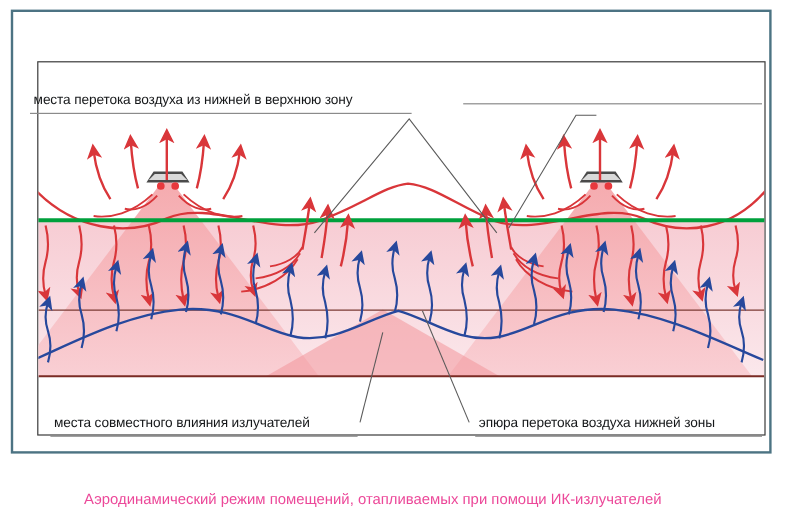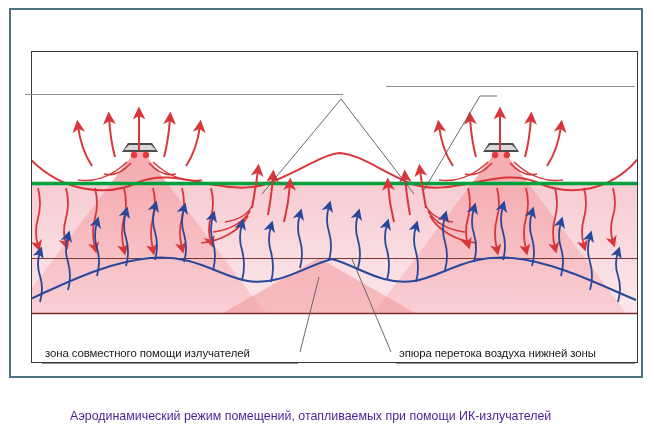--- a/index.html
+++ b/index.html
@@ -40,21 +40,21 @@
     margin-top:40px;
   }
   .caption-badge span{
     display:block;color:#ffffff;font-weight:bold;
     font-size:13px;line-height:25px;text-align:center;
     letter-spacing:-0.2px;
   }
   .caption-text{
     position:absolute;left:70px;top:404px;
     height:25px;line-height:25px;
-    font-size:12.4px;color:#4c1d95;white-space:nowrap;
+    font-size:12.4px;color:#ec4899;white-space:nowrap;
   }
 
   
   .lbl{
     position:absolute;
     font-size:11.4px;
     color:#16181a;
     white-space:nowrap;
     letter-spacing:-0.1px;
   }
@@ -238,25 +238,26 @@
       <path d="M262,194 L341,99 L414,194"></path>
 
       <path d="M424,190 L480,96 L497,96"></path>
 
       <path d="M319,277 L300,352"></path>
 
       <path d="M352,259 L391,352"></path>
     </g>
   </svg>
 
+  <div class="lbl" style="left:28px;top:78px;">места перетока воздуха из нижней в верхнюю зону</div>
   <div class="lbl-underline" style="left:25px;top:94px;width:318px;"></div>
 
   <div class="lbl-underline" style="left:386px;top:86px;width:249px;"></div>
 
-  <div class="lbl" style="left:45px;top:347px;">зона совместного помощи излучателей</div>
+  <div class="lbl" style="left:45px;top:347px;">места совместного влияния излучателей</div>
   <div class="lbl-underline" style="left:42px;top:363px;width:256px;"></div>
 
   <div class="lbl" style="left:399px;top:347px;">эпюра перетока воздуха нижней зоны</div>
   <div class="lbl-underline" style="left:396px;top:363px;width:239px;"></div>
 
   <div class="caption-badge">
     <span>Рис. 2</span>
   </div>
   <div class="caption-text">Аэродинамический режим помещений, отапливаемых при помощи ИК-излучателей</div>
 

